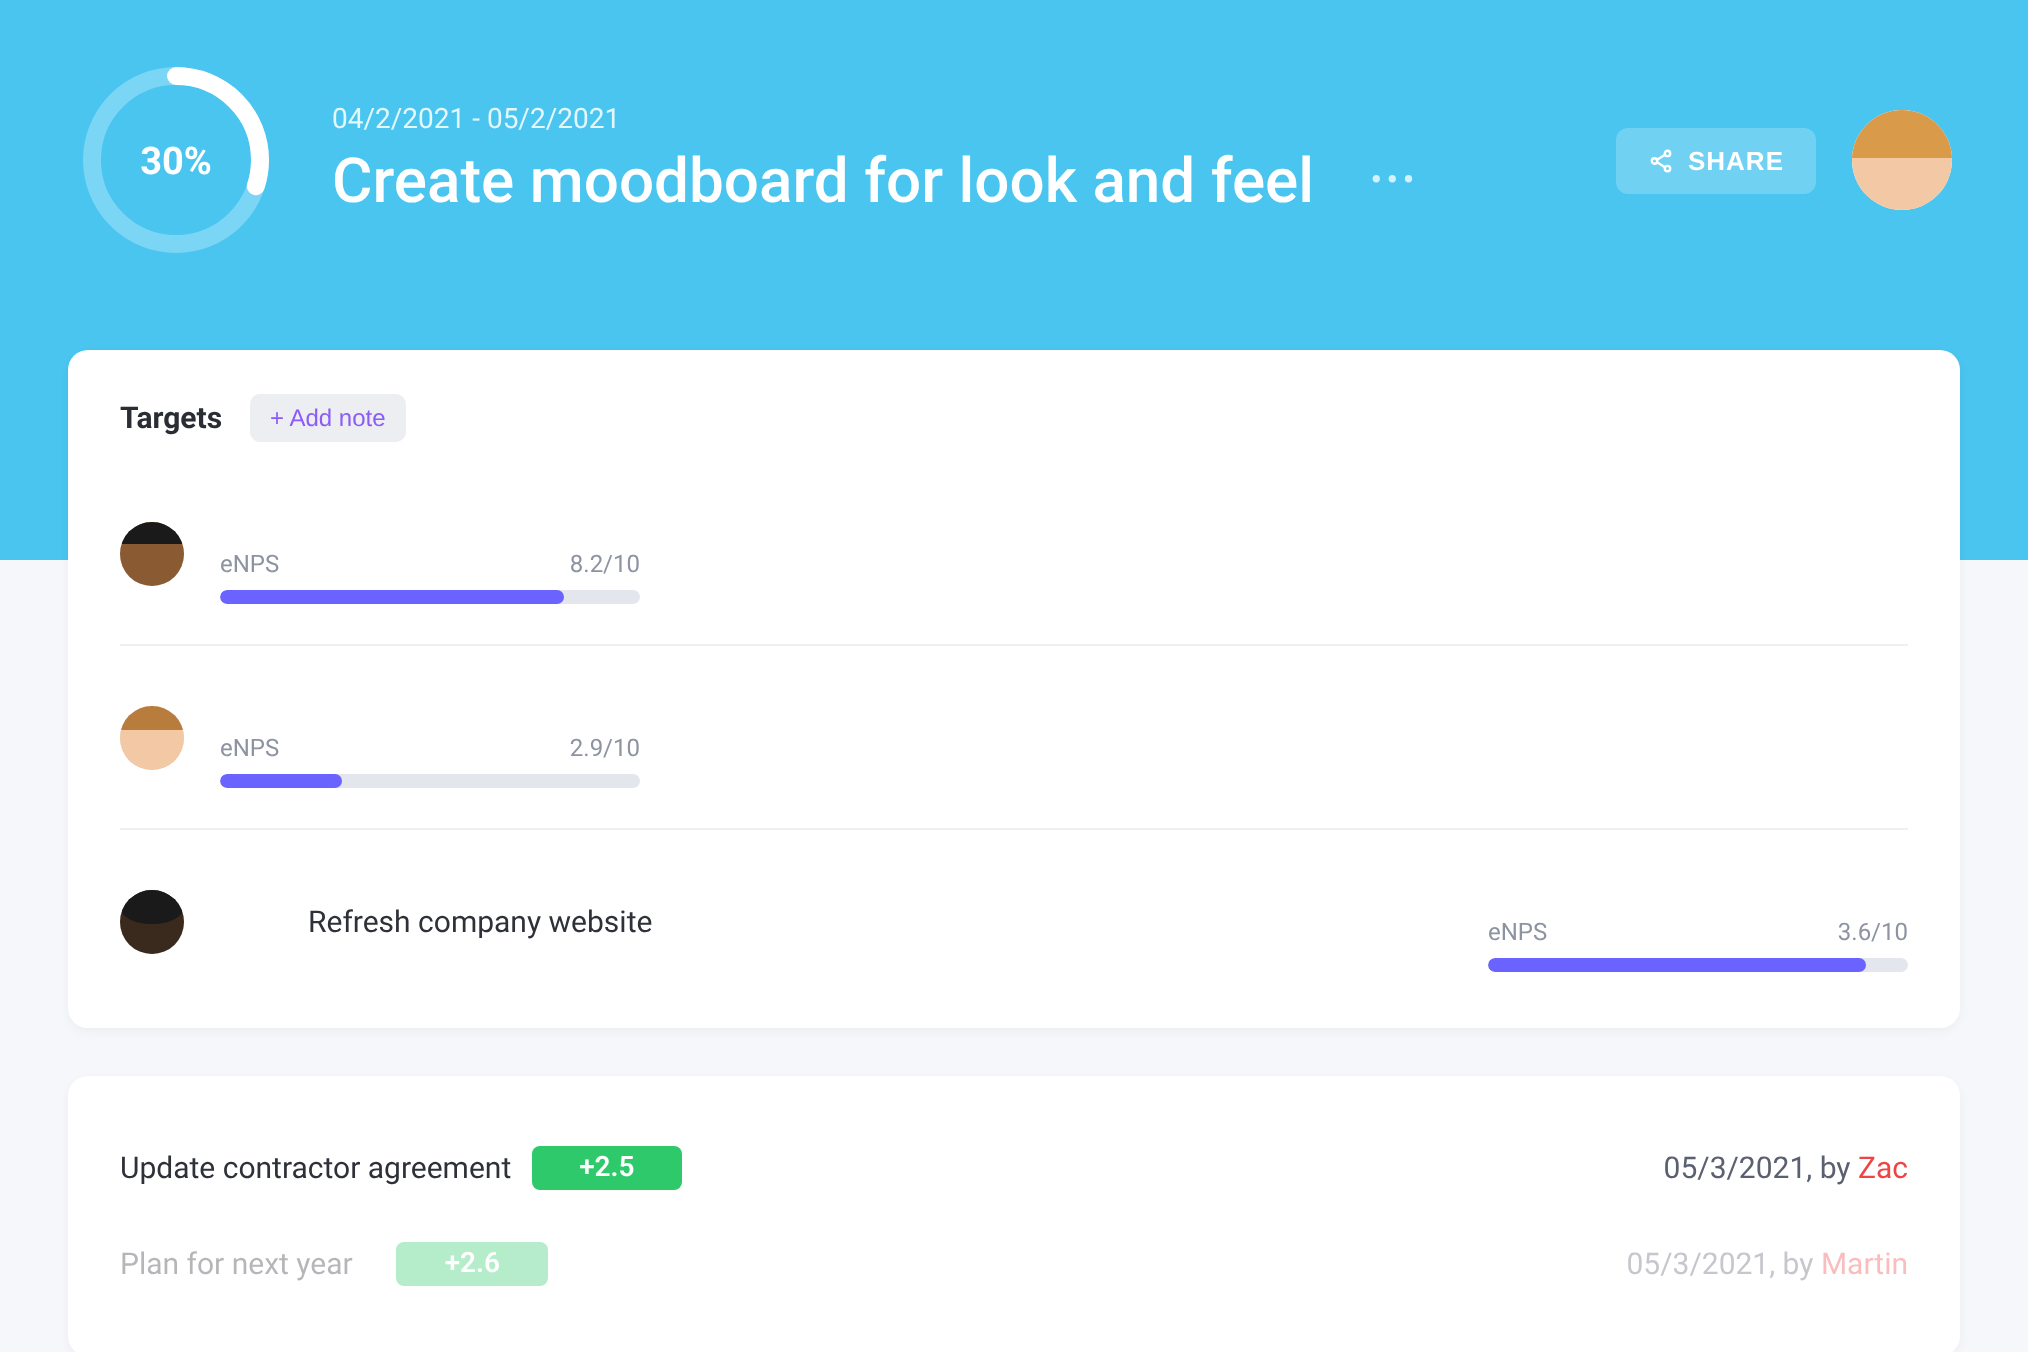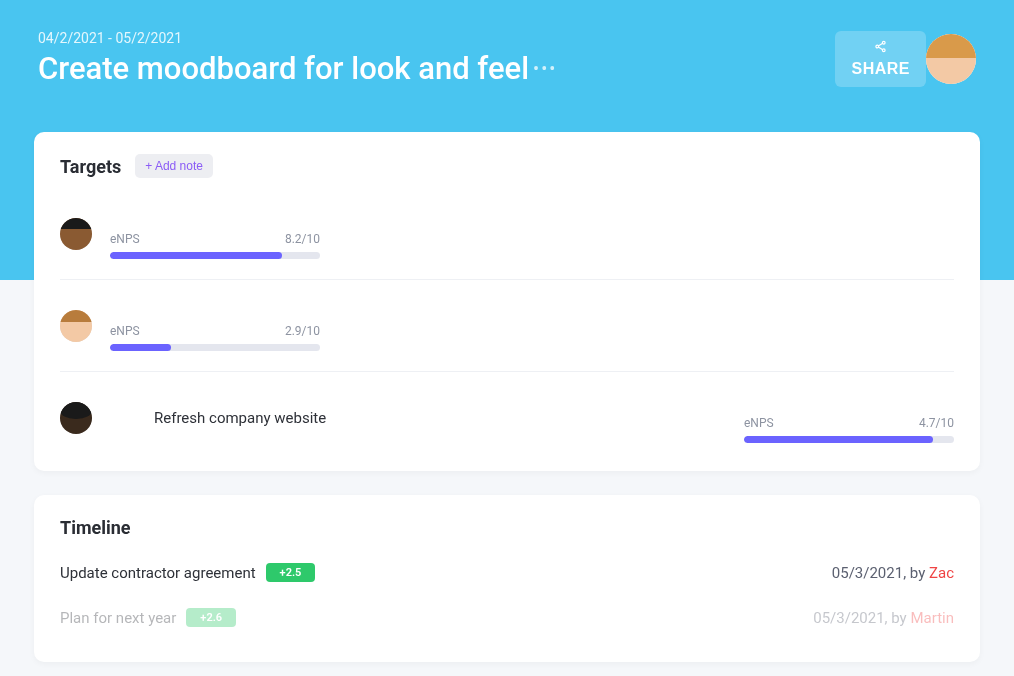--- a/index.html
+++ b/index.html
@@ -46,48 +46,48 @@
   }
   .header-text { flex: 1; }
   .date-range {
     color: rgba(255,255,255,0.85);
     font-size: 14px;
     margin-bottom: 4px;
   }
   .title-row {
     display: flex;
     align-items: center;
-    gap: 0;
+    gap: 24px;
   }
   .page-title {
     color: #fff;
     font-size: 31px;
     font-weight: 500;
   }
   .more-dots {
     color: rgba(255,255,255,0.75);
     font-size: 18px;
     letter-spacing: 2px;
     cursor: pointer;
     padding: 4px;
   }
   .share-btn {
     background: rgba(255,255,255,0.22);
     border: none;
     color: #fff;
     padding: 9px 16px;
     border-radius: 6px;
-    font-size: 16px;
+    font-size: 13px;
     font-weight: 600;
     letter-spacing: 0.5px;
     cursor: pointer;
     display: flex;
     align-items: center;
     gap: 7px;
-    flex-direction: column;
+    margin-right: 18px;
   }
   .share-btn svg { width: 13px; height: 13px; }
   .avatar-lg {
     width: 50px; height: 50px;
     border-radius: 50%;
     background: #fff;
     overflow: hidden;
     flex-shrink: 0;
   }
   .card {
@@ -97,21 +97,21 @@
     padding: 22px 26px;
     box-shadow: 0 2px 6px rgba(0,0,0,0.04);
   }
   .card-header {
     display: flex;
     align-items: center;
     gap: 14px;
     margin-bottom: 10px;
   }
   .card-title {
-    font-size: 18px;
+    font-size: 15px;
     font-weight: 700;
     color: #2a2d34;
   }
   .add-note-btn {
     background: #edeef2;
     border: none;
     color: #8b5cf6;
     font-size: 12px;
     padding: 5px 10px;
     border-radius: 5px;
@@ -164,28 +164,28 @@
     height: 100%;
     background: #6b63ff;
     border-radius: 4px;
   }
   .timeline-row {
     display: flex;
     align-items: center;
     padding: 13px 0;
     font-size: 15px;
   }
-  .timeline-row.faded { opacity: 0.35; }
+  .timeline-row.faded { opacity: 0.35; gap: 12px; }
   .timeline-title { color: #2e3138; }
   .badge {
     background: #2ec96b;
     color: #fff;
-    font-size: 11px;
+    font-size: 14px;
     font-weight: 600;
-    padding: 3px 14px;
+    padding: 3px 24px;
     border-radius: 4px;
     margin-left: 10px;
   }
   .timeline-spacer { flex: 1; }
   .timeline-meta { color: #5b6070; }
   .timeline-meta .user-link { color: #ef4444; cursor: pointer; }
   
   .face {
     width:100%;height:100%;
     background:#f3c9a5;
@@ -202,20 +202,27 @@
   .face.fh .hair{background:#d99a4a;height:48%;}
 </style>
 </head>
 <body>
 
 <div class="header-bg"></div>
 
 <div class="content">
 
   <div class="header">
+    <div class="progress-ring">
+      <svg width="100" height="100">
+        <circle cx="50" cy="50" r="42" stroke="rgba(255,255,255,0.28)" stroke-width="9" fill="none"></circle>
+        <circle cx="50" cy="50" r="42" stroke="#fff" stroke-width="9" fill="none" stroke-dasharray="263.9" stroke-dashoffset="184.7" stroke-linecap="round"></circle>
+      </svg>
+      <div class="pct">30%</div>
+    </div>
     <div class="header-text">
       <div class="date-range">04/2/2021 - 05/2/2021</div>
       <div class="title-row">
         <div class="page-title">Create moodboard for look and feel</div>
         <div class="more-dots">•••</div>
       </div>
     </div>
     <button class="share-btn">
       <svg viewBox="0 0 24 24" fill="none" stroke="#fff" stroke-width="2.2">
         <circle cx="18" cy="5" r="2.5"></circle>
@@ -277,31 +284,30 @@
           <div class="face f3">
             <div class="hair"></div>
           </div>
         </div>
       <div class="target-text">
         <span>Refresh company website</span>
       </div>
       <div class="metric">
         <div class="metric-top">
           <span>eNPS</span>
-          <span>4.7/10</span>
+          <span>3.6/10</span>
         </div>
         <div class="metric-bar">
             <div class="metric-fill" style="width:90%"></div>
           </div>
       </div>
     </div>
   </div>
 
   <div class="card">
-    <div class="card-title" style="margin-bottom:12px;">Timeline</div>
 
     <div class="timeline-row">
       <span class="timeline-title">Update contractor agreement</span>
       <span class="badge">+2.5</span>
       <span class="timeline-spacer"></span>
       <span class="timeline-meta">
         <span>05/3/2021</span><span>, by </span><span class="user-link">Zac</span>
       </span>
     </div>
 

